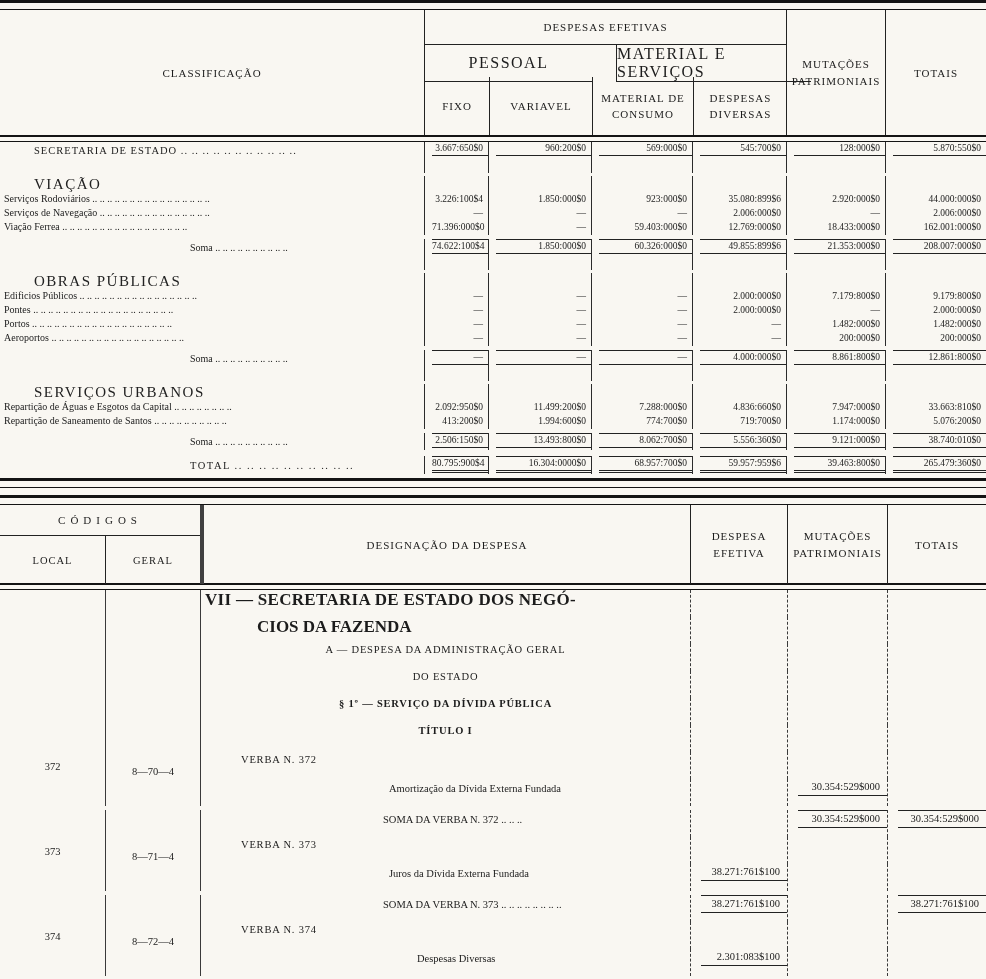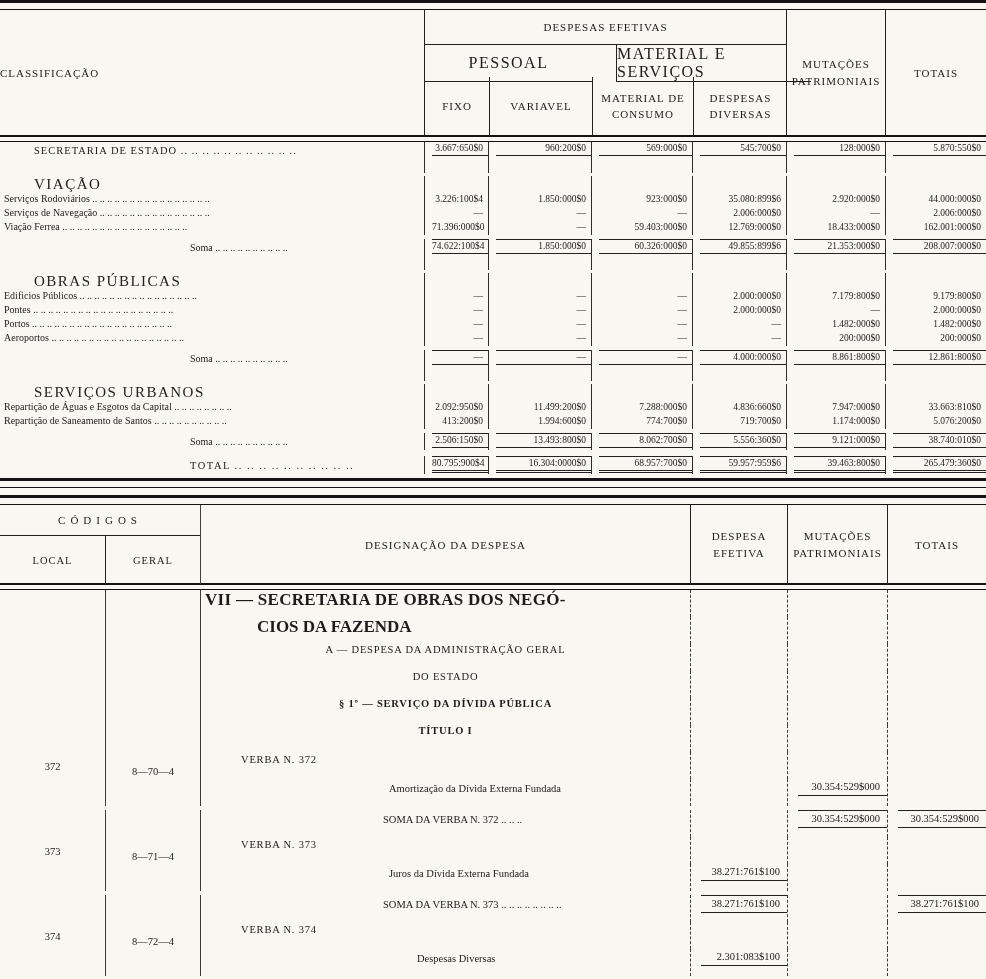--- a/index.html
+++ b/index.html
@@ -9,21 +9,21 @@
     background:#f9f7f2;color:#1c1c1c;overflow:hidden;
     font-family:"Liberation Serif","DejaVu Serif",serif;
   }
   
   .dbl{height:6px;border-top:3px solid #141414;border-bottom:1px solid #141414;}
   .dbl.thin{height:4px;border-top:2px solid #141414;border-bottom:1px solid #141414;}
   .spacer{height:7px;}
   
   .t1head{display:grid;grid-template-columns:424px 362px 99px 101px;}
   .t1head .hc{font-size:11px;letter-spacing:1px;text-align:center;}
-  .h-class{display:flex;align-items:center;font-size:12px;letter-spacing:6px;}
+  .h-class{display:flex;align-items:center;justify-content:center;font-size:12px;letter-spacing:6px;}
   .h-mid{border-left:1px solid #222;}
   .h-de{height:34px;display:flex;align-items:center;justify-content:center;border-bottom:1px solid #222;letter-spacing:2px;}
   .h-groups{display:grid;grid-template-columns:167px 195px;height:32px;gap:24px;}
   .h-groups > div{display:flex;align-items:center;justify-content:center;border-bottom:1px solid #222;letter-spacing:1.5px;}
   .h-matserv{border-left:1px solid #222;}
   .h-subs{display:grid;grid-template-columns:64px 103px 101px 94px;height:58px;}
   .h-subs > div{display:flex;flex-direction:column;align-items:center;justify-content:center;gap:4px;}
   .h-subs > div + div{border-left:1px solid #222;}
   .h-mut{border-left:1px solid #222;display:flex;flex-direction:column;align-items:center;justify-content:center;gap:5px;}
   .h-tot{border-left:1px solid #222;display:flex;align-items:center;justify-content:center;}
@@ -46,21 +46,21 @@
   .rules-under .val .in:not(:empty){border-bottom:1px solid #222;}
   .t1 .rt-soma .val .in:not(:empty){border-top:1px solid #222;border-bottom:1px solid #222;}
   .t1 .rt-total .val .in:not(:empty){border-top:1px solid #222;border-bottom:3px double #222;}
   
   .t2head{display:grid;grid-template-columns:200px 490px 97px 100px 99px;height:78px;}
   .t2head .hc{font-size:11px;letter-spacing:1px;text-align:center;}
   .h-codbox .codigos{height:30px;display:flex;align-items:center;justify-content:center;letter-spacing:5px;border-bottom:1px solid #222;font-size:11px;}
   .h-lg{display:grid;grid-template-columns:105px 95px;height:48px;}
   .h-lg > div{display:flex;align-items:center;justify-content:center;letter-spacing:1px;font-size:10.5px;}
   .h-lg > div + div{border-left:1px solid #222;}
-  .h-desig{border-left:1px solid #404040;display:flex;align-items:center;justify-content:center;letter-spacing:2px;}
+  .h-desig{border-left:4px solid #404040;display:flex;align-items:center;justify-content:center;letter-spacing:2px;}
   .h-v2{border-left:1.5px solid #222;display:flex;flex-direction:column;align-items:center;justify-content:center;gap:5px;}
   .t2row{display:grid;grid-template-columns:105px 95px 490px 97px 100px 99px;}
   .t2row .c{min-height:13px;}
   .c-local{text-align:center;font-size:10.5px;padding-top:2px;margin-top:7px;}
   .c-geral{text-align:center;font-size:10.5px;padding-top:14px;border-left:1px solid #3a3a3a;}
   .c-desig{border-left:1px solid #3a3a3a;font-size:10.5px;white-space:nowrap;overflow:hidden;}
   .c-v{border-left:1px dashed #3a3a3a;text-align:right;font-size:10.5px;}
   .c-v .in{display:block;margin-left:10px;padding:2px 7px 2px 0;min-height:12px;}
   .rt-title{min-height:25px;}
   .rt-title .c-desig{font-size:17px;font-weight:bold;padding-left:4px;letter-spacing:0.3px;}
@@ -603,21 +603,21 @@
       </div>
     </div>
 
     <div class="dbl thin"></div>
 
     <div class="t2body">
 
         <div class="t2row rt-title">
           <div class="c c-local"></div>
           <div class="c c-geral"></div>
-          <div class="c c-desig">VII — SECRETARIA DE OBRAS DOS NEGÓ-</div>
+          <div class="c c-desig">VII — SECRETARIA DE ESTADO DOS NEGÓ-</div>
           <div class="c c-v">
             <span class="in"></span>
           </div>
           <div class="c c-v">
             <span class="in"></span>
           </div>
           <div class="c c-v">
             <span class="in"></span>
           </div>
         </div>

